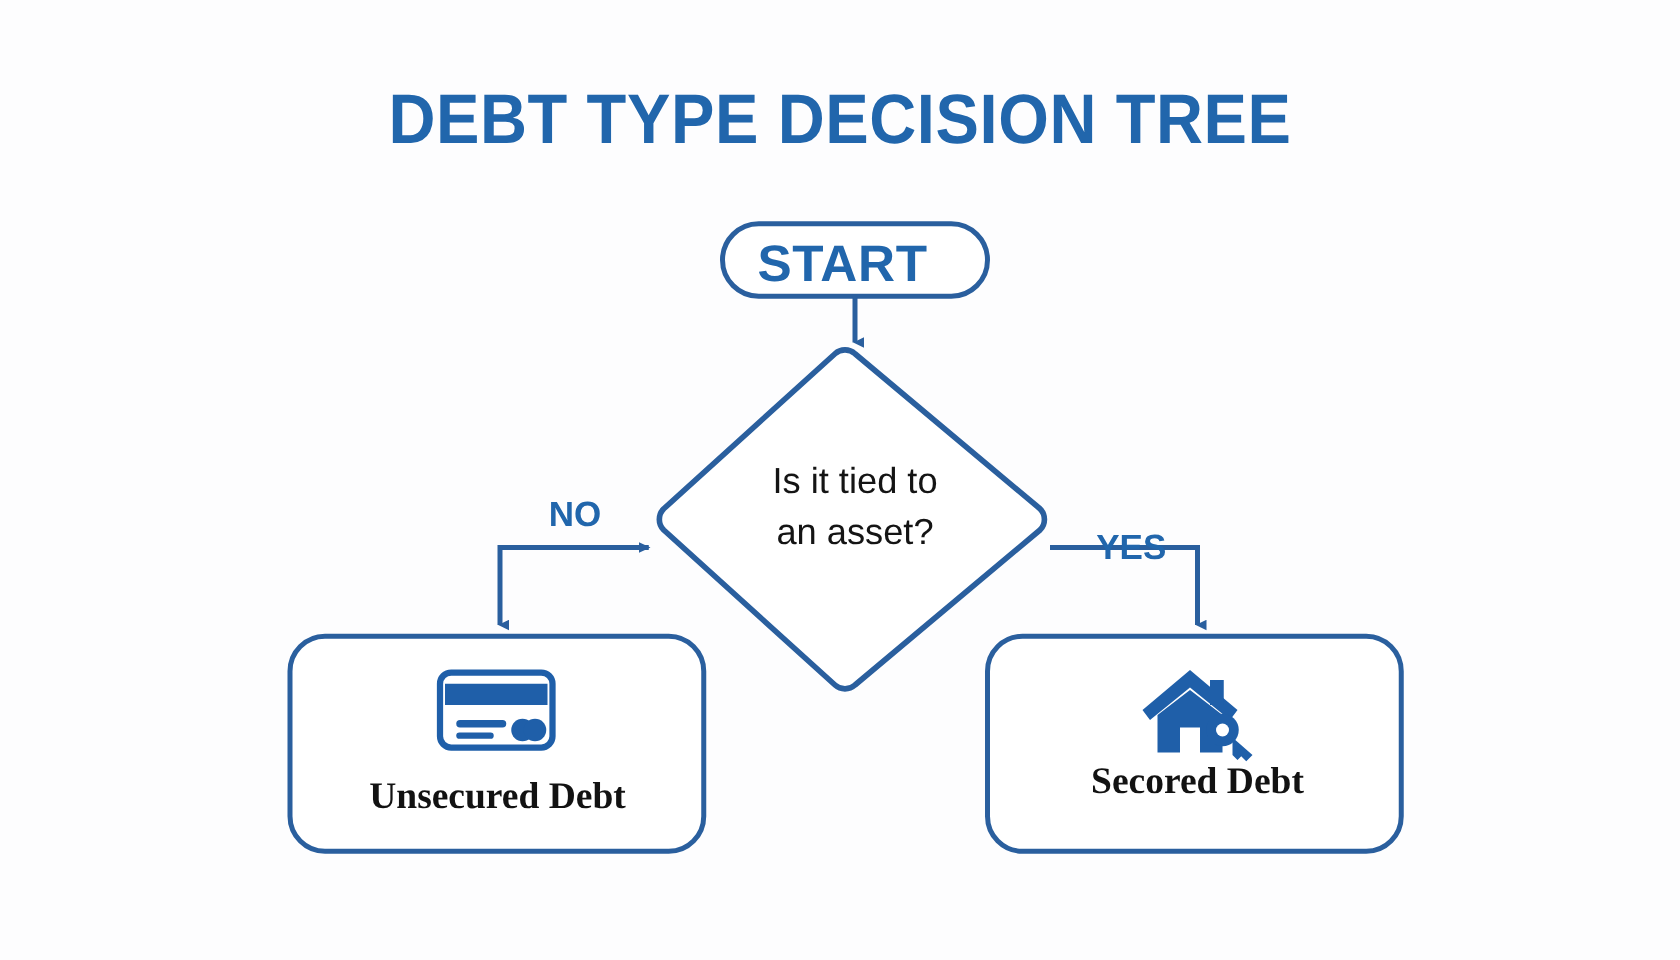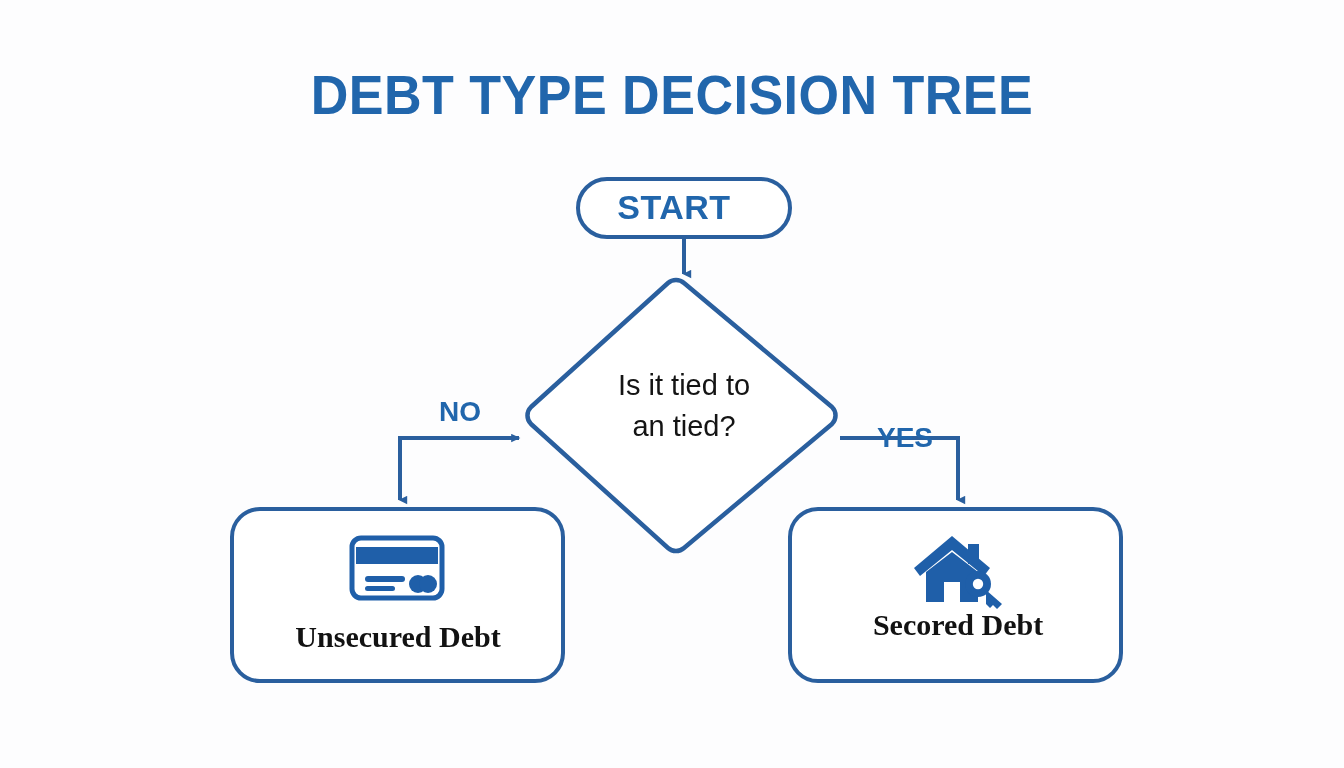--- a/index.html
+++ b/index.html
@@ -37,21 +37,21 @@
   }
   .node-label {
     position: absolute;
     text-align: center;
     font-family: "Liberation Sans", sans-serif;
   }
   .start-label {
     left: 578px;
     top: 188px;
     width: 192px;
-    font-size: 34px;
+    font-size: 41px;
     font-weight: bold;
     color: #2166ac;
     letter-spacing: 0.5px;
   }
   .decision-label {
     left: 560px;
     top: 365px;
     width: 248px;
     font-size: 29px;
     font-weight: normal;
@@ -164,21 +164,21 @@
     <path d="M 74 56 L 90 70 L 85 75 L 81 71 L 78 74 L 74 70 Z" fill="#1f5fa9"></path>
   </g>
 </svg>
 
 <div class="diagram-title">DEBT TYPE DECISION TREE</div>
 
 <div class="node-label start-label">START</div>
 
 <div class="node-label decision-label">
   <div>Is it tied to</div>
-  <div>an tied?</div>
+  <div>an asset?</div>
 </div>
 
 <div class="branch-label label-no">NO</div>
 
 <div class="branch-label label-yes">YES</div>
 
 <div class="outcome-label node-label label-unsecured">Unsecured Debt</div>
 
 <div class="outcome-label node-label label-secured">Secored Debt</div>
 

